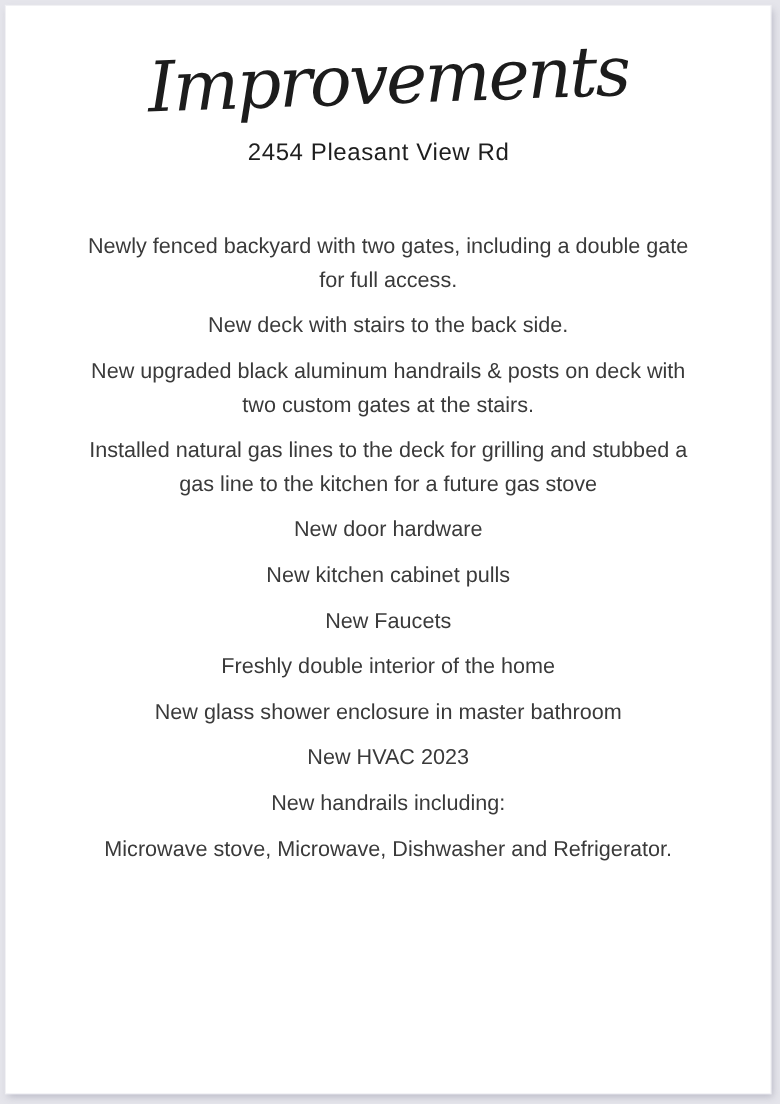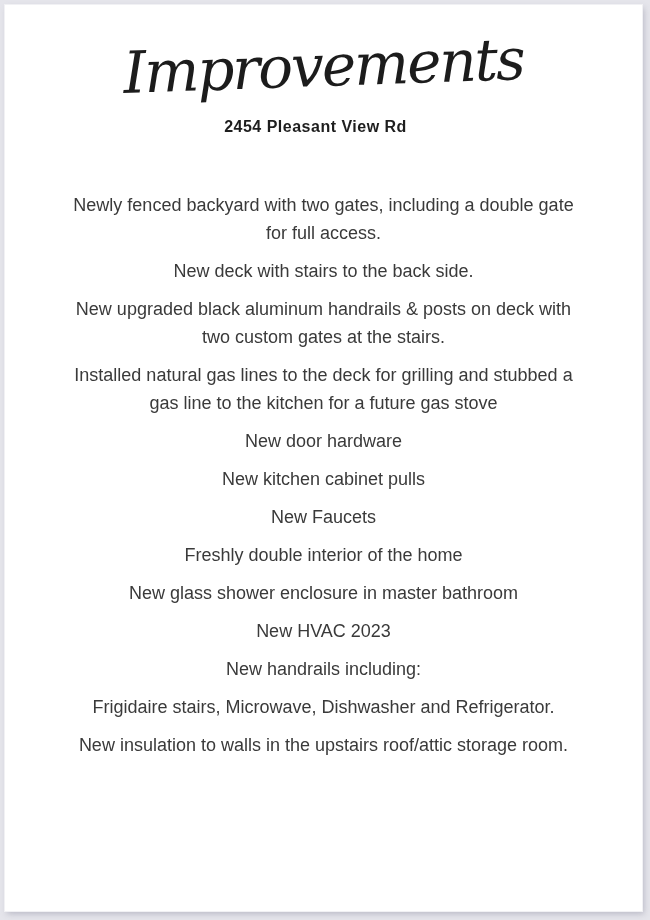--- a/index.html
+++ b/index.html
@@ -35,23 +35,23 @@
     font-style: italic;
     font-weight: 400;
     font-size: 58px;
     line-height: 74px;
     letter-spacing: -2px;
     color: #1c1c1c;
     transform: rotate(-2deg);
   }
   .doc-subtitle {
     margin: 12px 16px 0 0;
-    font-size: 16px;
+    font-size: 20px;
     line-height: 24px;
-    font-weight: 700;
+    font-weight: 400;
     letter-spacing: 0.5px;
     color: #1e1e1e;
   }
   .improvements {
     margin: 52px auto 18px auto;
     width: 600px;
   }
   .improvements p {
     margin: 0 0 10px 0;
     font-size: 18px;
@@ -78,18 +78,17 @@
 two custom gates at the stairs.</p>
       <p>Installed natural gas lines to the deck for grilling and stubbed a
 gas line to the kitchen for a future gas stove</p>
       <p>New door hardware</p>
       <p>New kitchen cabinet pulls</p>
       <p>New Faucets</p>
       <p>Freshly double interior of the home</p>
       <p>New glass shower enclosure in master bathroom</p>
       <p>New HVAC 2023</p>
       <p>New handrails including:</p>
-      <p>Frigidaire stairs, Microwave, Dishwasher and Refrigerator.</p>
-      <p>New insulation to walls in the upstairs roof/attic storage room.</p>
+      <p>Microwave stove, Microwave, Dishwasher and Refrigerator.</p>
     </div>
 
   </div>
 </div>
 
 </body></html>

